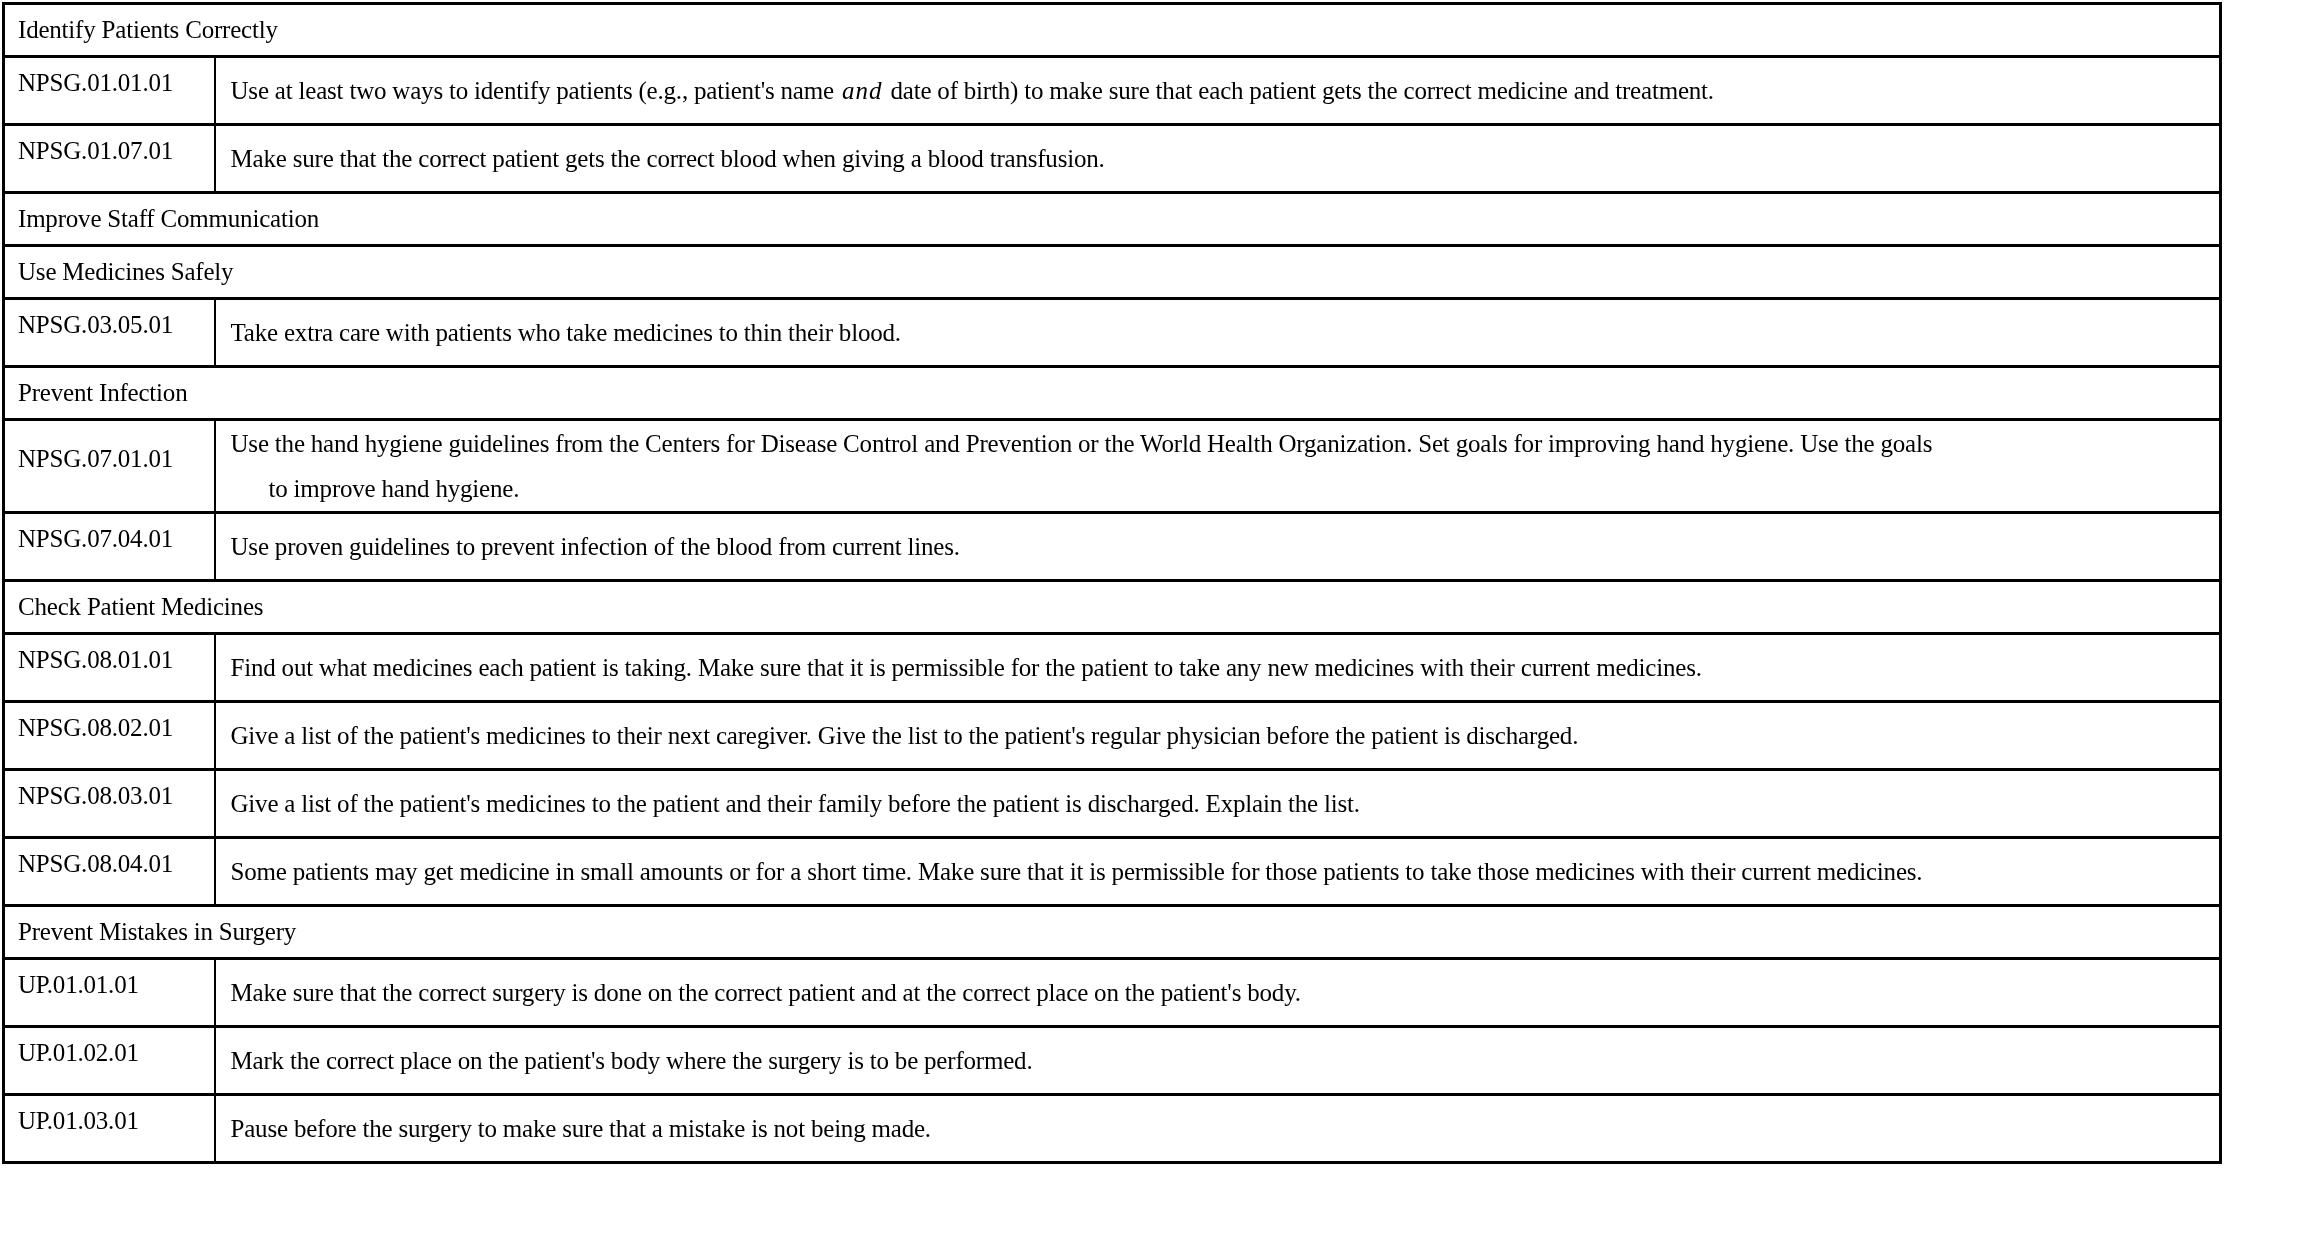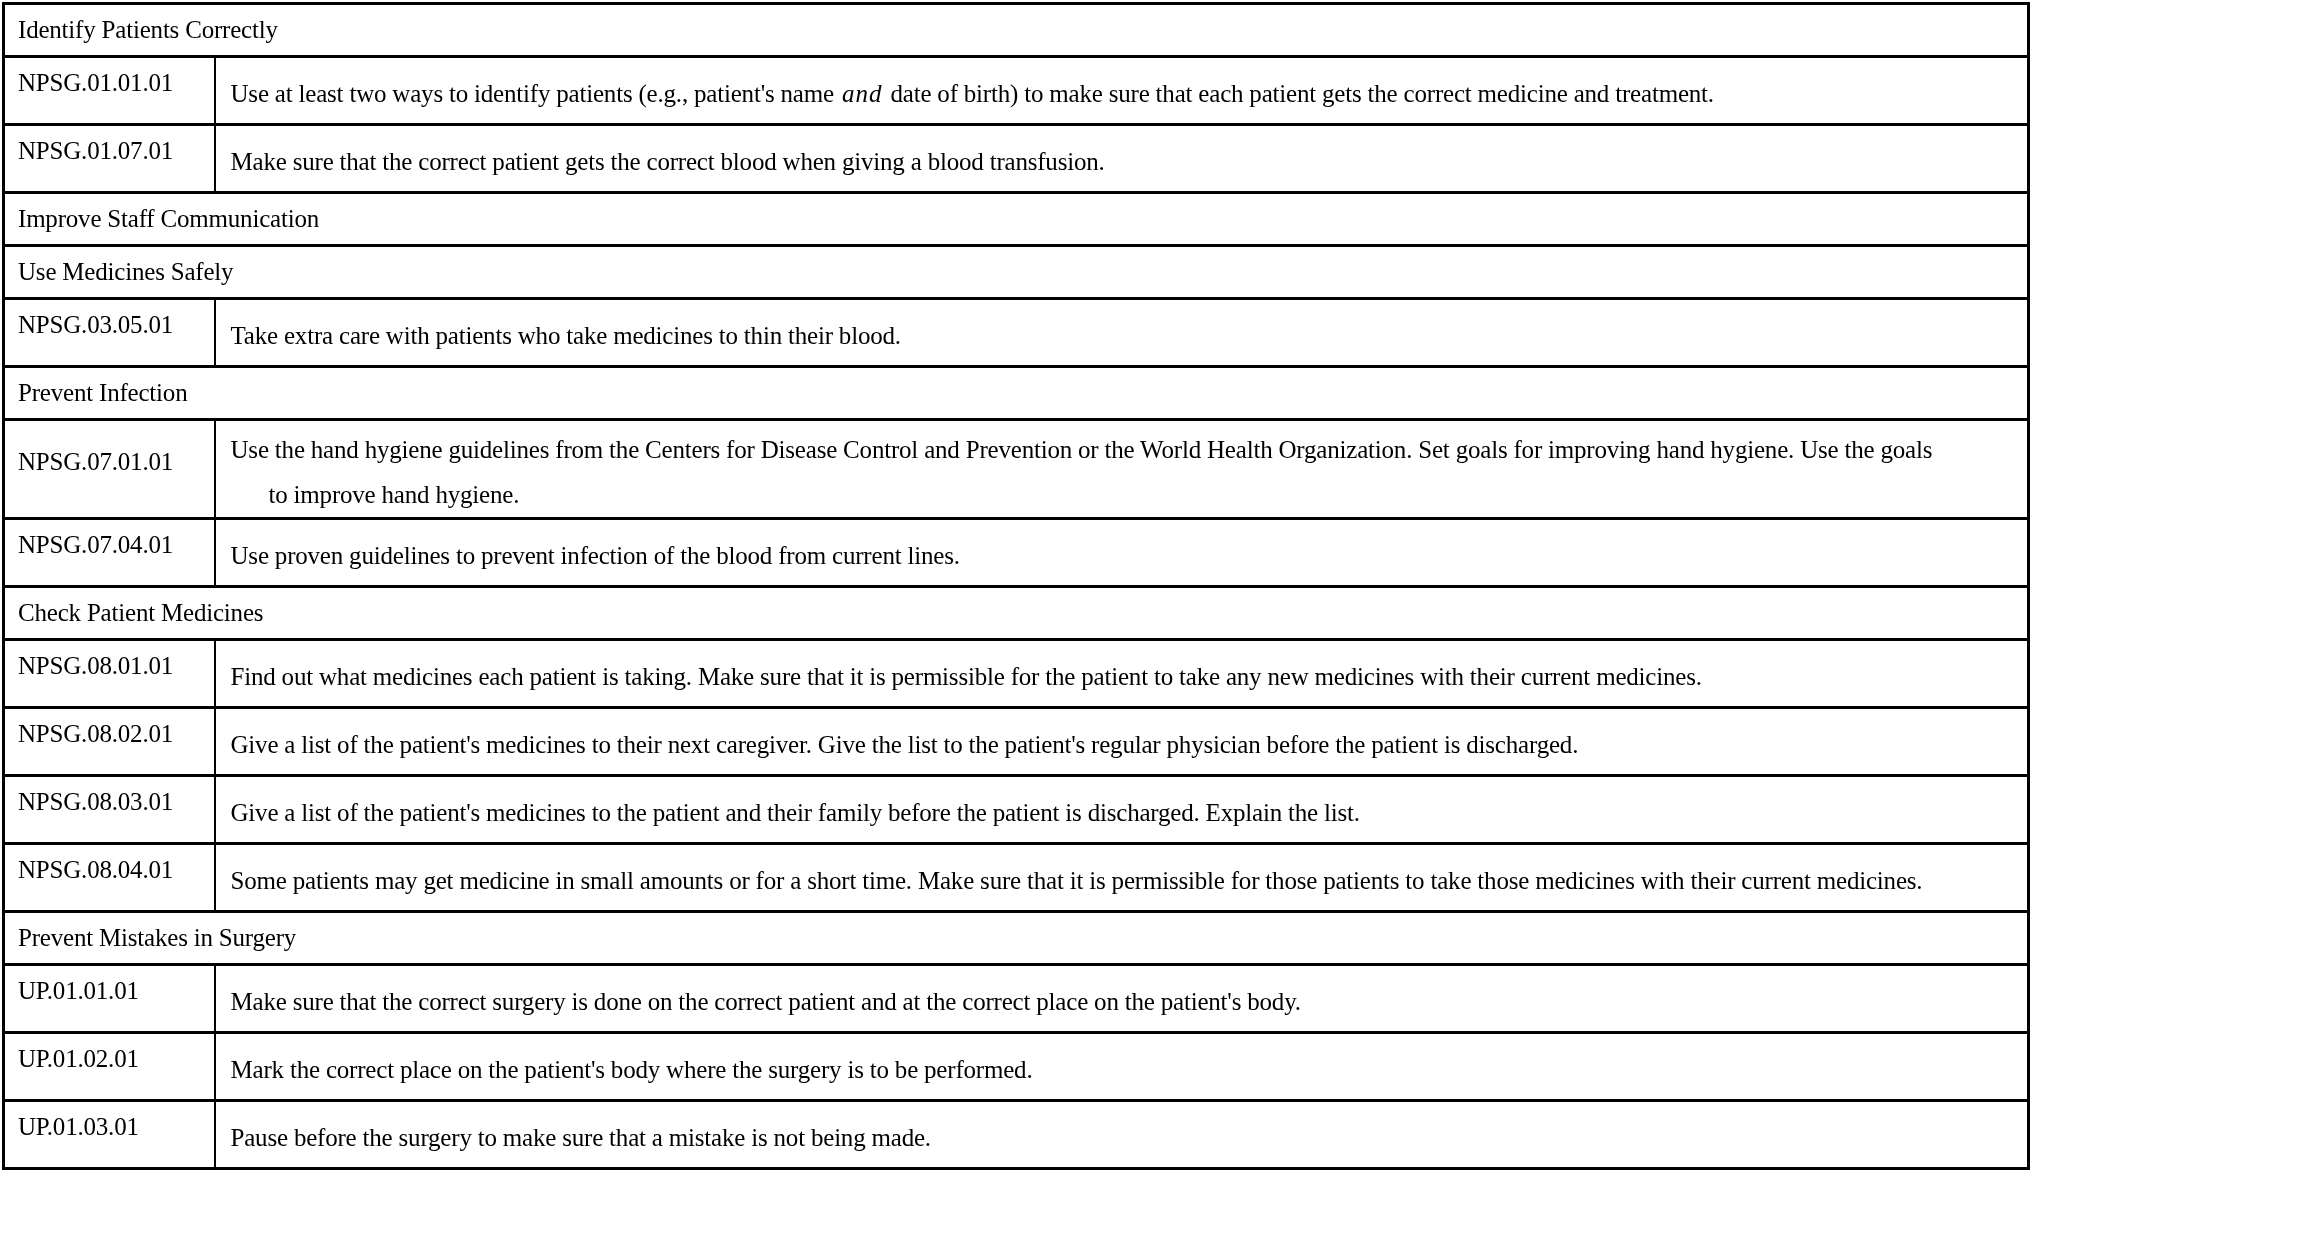--- a/index.html
+++ b/index.html
@@ -9,21 +9,21 @@
     width: 2320px;
     height: 1257px;
     overflow: hidden;
     font-family: "Liberation Serif", serif;
     color: #000000;
   }
   table.goals {
     border-collapse: collapse;
     table-layout: fixed;
     margin: 2px 0 0 2px;
-    width: 2028px;
+    width: 2220px;
     border: 3px solid #000000;
     background: #ffffff;
   }
   col.col-code { width: 211px; }
   td {
     border-style: solid;
     border-color: #000000;
     border-top-width: 3px;
     border-bottom-width: 3px;
     border-left-width: 2px;
@@ -35,21 +35,21 @@
   tr.section-row td.section-cell {
     height: 50px;
     padding: 0 0 0 13px;
   }
   tr.data-row td { height: 50px; }
   td.code-cell {
     padding: 0 4px 15px 13px;
     white-space: nowrap;
   }
   td.desc-cell {
-    padding: 6px 8px 0 15px;
+    padding: 0 8px 0 15px;
     margin-top: 46px;
   }
   .line {
     line-height: 45px;
     white-space: nowrap;
   }
   .line.indent { padding-left: 38px; }
   em.it {
     font-style: italic;
     letter-spacing: 1px;

